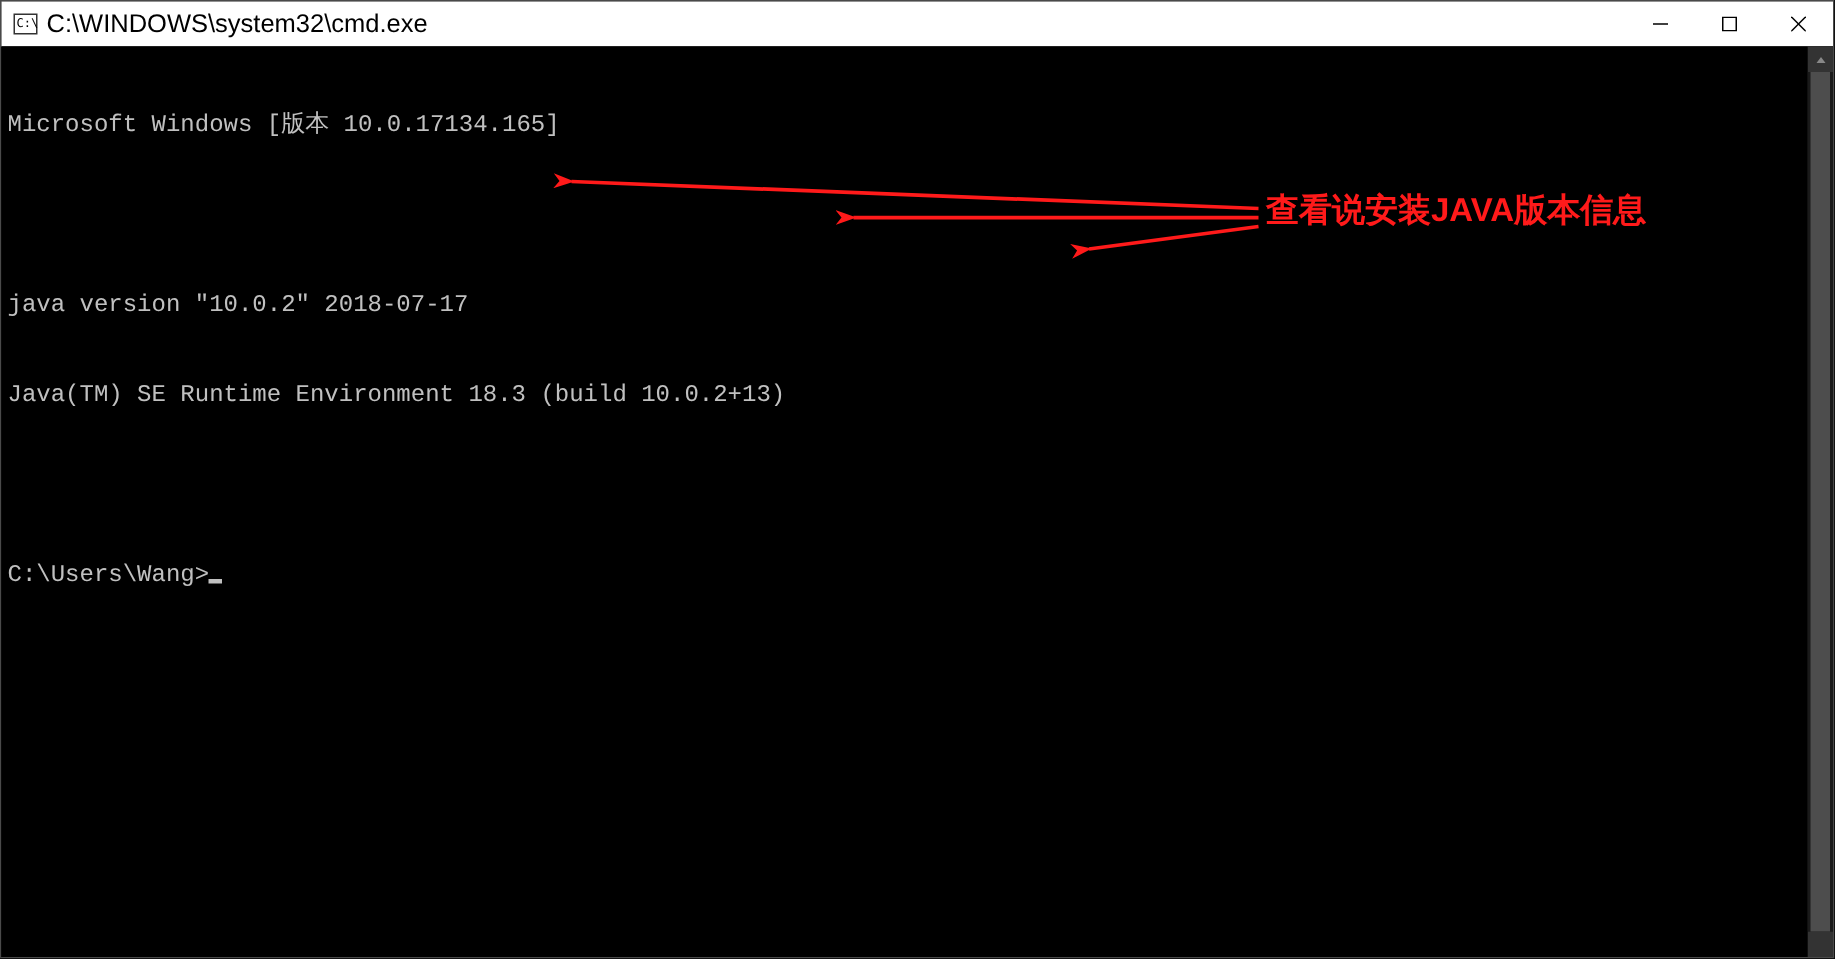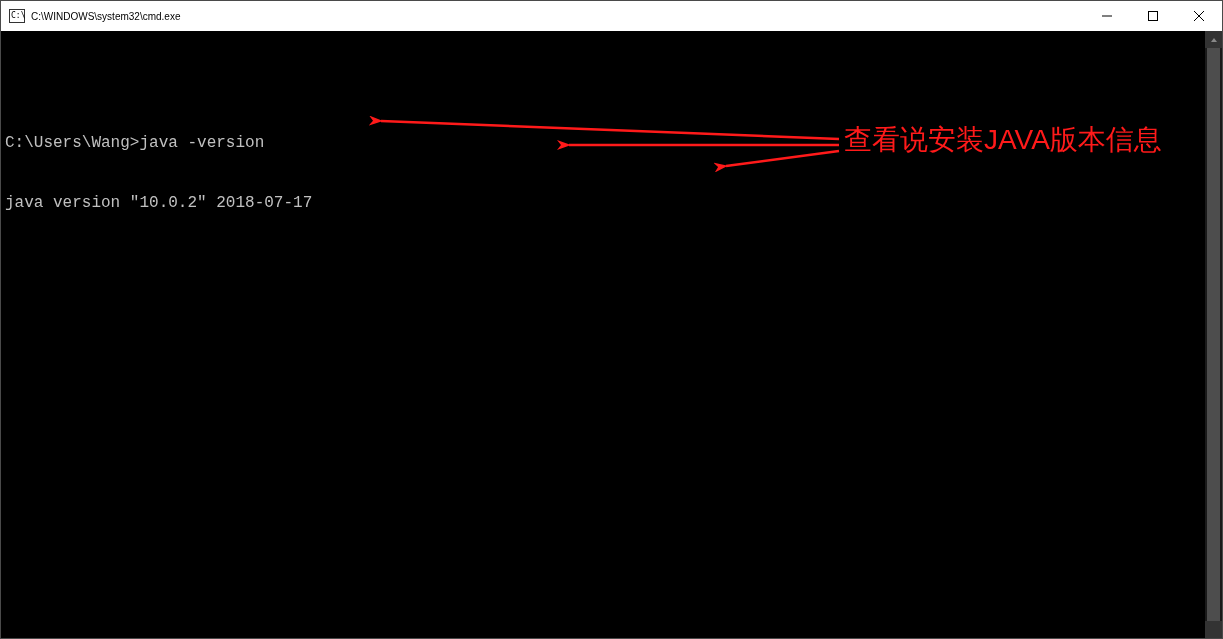--- a/index.html
+++ b/index.html
@@ -1,35 +1,35 @@
 <!DOCTYPE html>
 <html><head>
   <meta charset="utf-8">
   <style>
     * { margin: 0; padding: 0; box-sizing: border-box; }
     html, body { width: 1223px; height: 639px; overflow: hidden; font-family: "Segoe UI", Arial, sans-serif; background: #000; }
     .window { width: 1223px; height: 639px; display: flex; flex-direction: column; background: #000; border: 1px solid #4a4a4a; position: relative; }
     .titlebar { height: 30px; background: #ffffff; display: flex; align-items: center; user-select: none; }
     .titlebar-icon { width: 16px; height: 14px; margin: 0 6px 0 8px; border: 1px solid #333; background: #fff; position: relative; font-size: 8px; line-height: 12px; text-align: left; padding-left: 1px; font-family: Consolas, monospace; color: #000; }
-    .titlebar-title { flex: 0 0 auto; font-size: 10px; color: #000; text-align: center; }
+    .titlebar-title { flex: 0 0 auto; font-size: 17px; color: #000; text-align: center; }
     .titlebar-spacer { flex: 1; }
     .titlebar-btn { width: 46px; height: 30px; display: flex; align-items: center; justify-content: center; color: #000; }
     .titlebar-btn svg { width: 10px; height: 10px; }
     .client { flex: 1; display: flex; background: #000; position: relative; }
     .terminal { flex: 1; background: #000; color: #c0c0c0; font-family: "NSimSun","SimSun","Consolas","Courier New",monospace; font-size: 16px; line-height: 20px; padding: 2px 0 0 4px; white-space: pre; position: relative; }
     .terminal .line { height: 20px; }
     .cursor { display: inline-block; width: 9px; height: 3px; background: #c0c0c0; vertical-align: baseline; position: relative; top: 2px; animation: blink 1s step-start infinite; }
     @keyframes blink { 50% { opacity: 0; } }
     .scrollbar { width: 17px; background: #1a1a1a; display: flex; flex-direction: column; }
     .sb-btn { height: 17px; background: #333; display: flex; align-items: center; justify-content: center; }
     .sb-btn svg { width: 8px; height: 8px; fill: #888; }
     .sb-track { flex: 1; background: #1a1a1a; position: relative; }
     .sb-thumb { position: absolute; left: 2px; right: 2px; top: 0; height: 100%; background: #4d4d4d; }
     .annotation-layer { position: absolute; left: 0; top: 0; width: 100%; height: 100%; pointer-events: none; }
-    .annotation-text { position: absolute; color: #ff1a1a; font-family: "Microsoft YaHei","SimSun",sans-serif; font-size: 28px; font-weight: 400; white-space: nowrap; text-align: center; }
+    .annotation-text { position: absolute; color: #ff1a1a; font-family: "Microsoft YaHei","SimSun",sans-serif; font-size: 22px; font-weight: 700; white-space: nowrap; text-align: center; }
     .arrow { position: absolute; overflow: visible; }
   </style>
 </head>
 <body>
 
 <div class="window">
 
   <div class="titlebar">
     <div class="titlebar-icon">C:\</div>
     <div class="titlebar-title">C:\WINDOWS\system32\cmd.exe</div>
@@ -47,24 +47,26 @@
     <div class="titlebar-btn close">
       <svg viewBox="0 0 10 10">
           <line x1="0" y1="0" x2="10" y2="10" stroke="currentColor" stroke-width="1"></line>
           <line x1="10" y1="0" x2="0" y2="10" stroke="currentColor" stroke-width="1"></line>
         </svg>
     </div>
   </div>
 
   <div class="client">
     <div class="terminal">
+      <div class="line">Microsoft Windows [版本 10.0.17134.165]</div>
       <div class="line"></div>
-      <div class="line">C:\Users\Wang&gt;java -version</div>
       <div class="line">java version "10.0.2" 2018-07-17</div>
+      <div class="line">Java(TM) SE Runtime Environment 18.3 (build 10.0.2+13)</div>
       <div class="line"></div>
+      <div class="line"><span>C:\Users\Wang&gt;</span><span class="cursor"></span></div>
 
       <div class="annotation-layer">
         <div class="annotation-text" style="left:843px; top:99px;">查看说安装JAVA版本信息</div>
         
         <svg class="arrow" style="left:0; top:0;" width="1206" height="610">
           <defs>
             <marker id="ah" markerWidth="14" markerHeight="10" refX="2" refY="5" orient="auto" markerUnits="userSpaceOnUse">
               <path d="M14,0 L0,5 L14,10 L10,5 Z" fill="#ff1a1a"></path>
             </marker>
           </defs>

